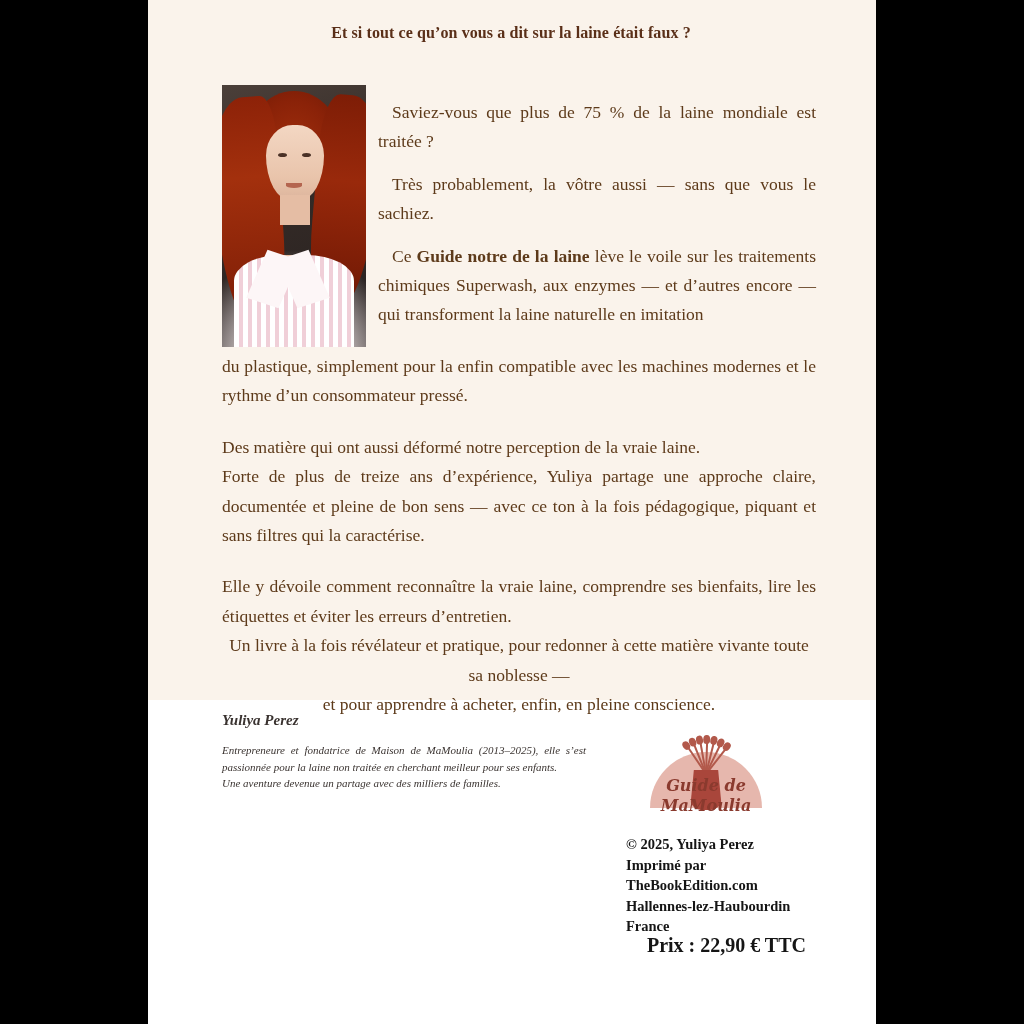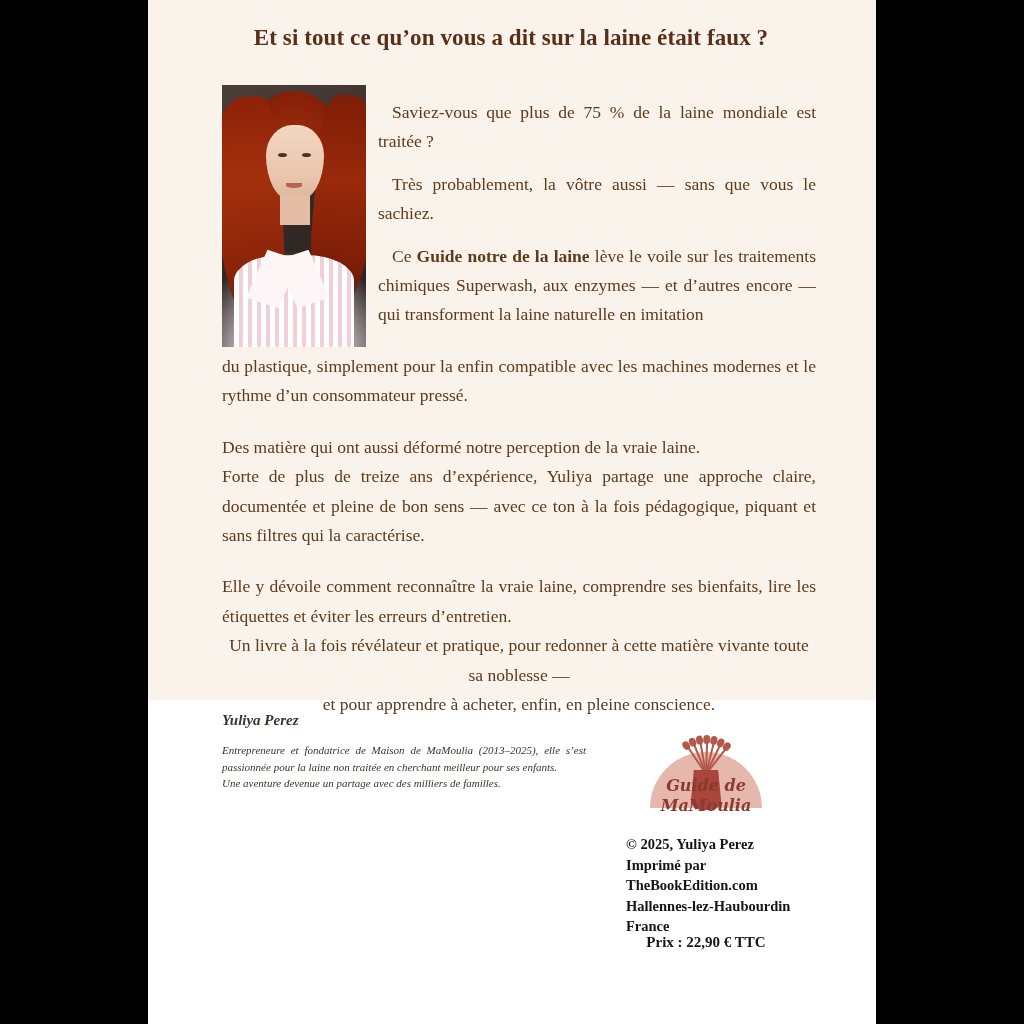--- a/index.html
+++ b/index.html
@@ -39,21 +39,21 @@
     background: #ffffff;
   }
 
   
   .title {
     position: absolute;
     left: 58px;
     top: 22px;
     width: 610px;
     text-align: center;
-    font-size: 23px;
+    font-size: 16px;
     font-weight: bold;
     line-height: 1.35;
     color: #5a2f18;
     letter-spacing: 0.1px;
   }
 
   
   .photo {
     position: absolute;
     left: 74px;
@@ -293,22 +293,22 @@
     line-height: 1.42;
     font-weight: bold;
     color: #151515;
   }
   .imprint div { white-space: nowrap; }
   .price {
     position: absolute;
     left: 458px;
     top: 234px;
     width: 200px;
-    text-align: center;
-    font-size: 15px;
+    text-align: right;
+    font-size: 20px;
     font-weight: bold;
     color: #151515;
   }
 </style>
 </head>
 <body>
 
 <div class="page">
 
   <div class="upper"></div>

